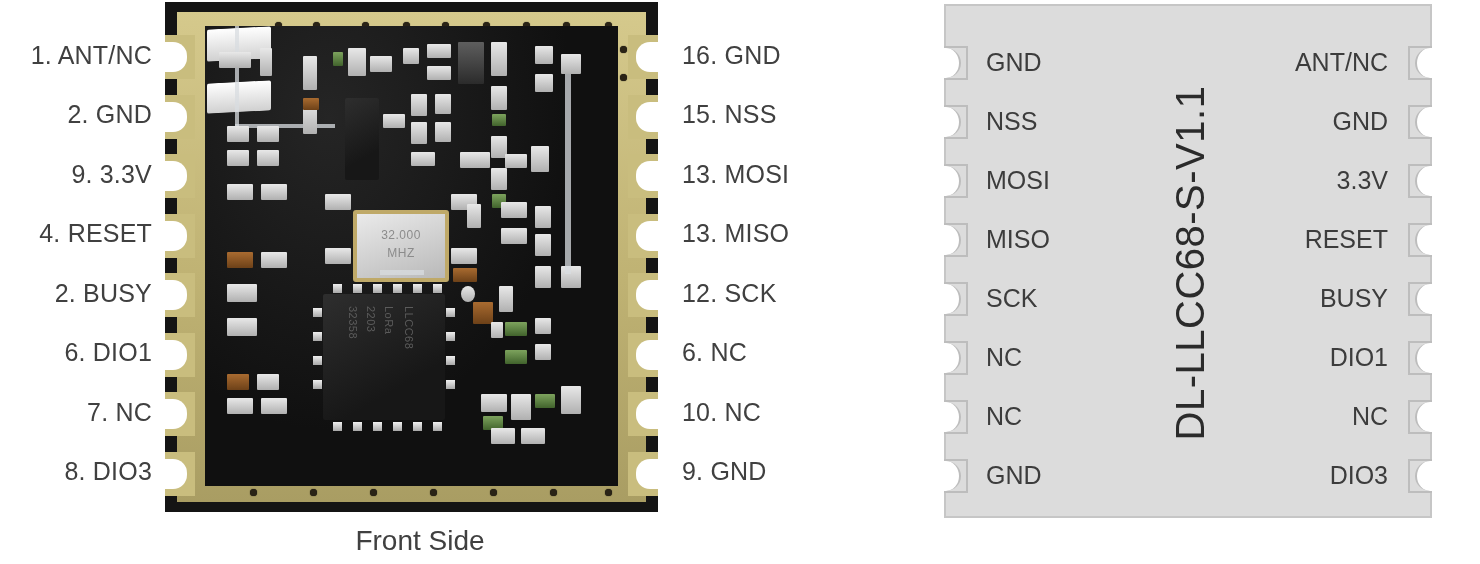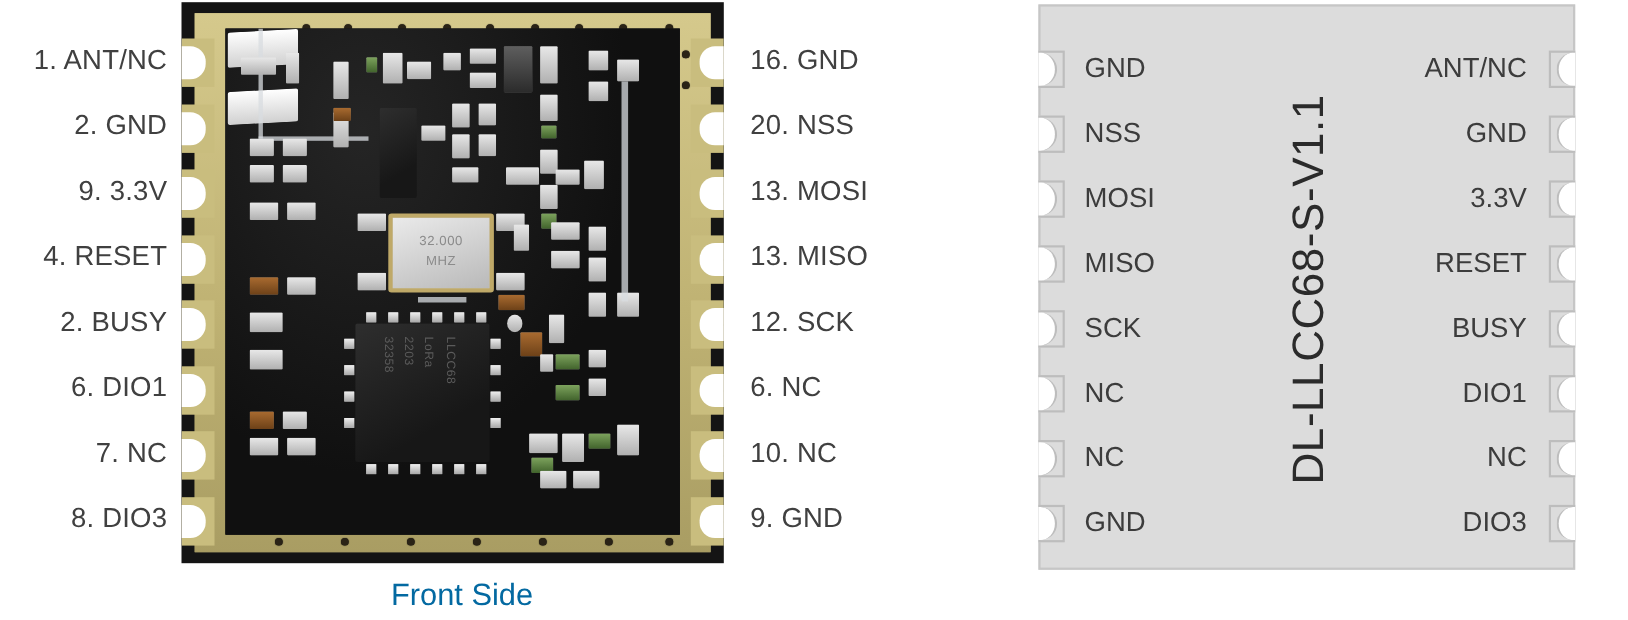--- a/index.html
+++ b/index.html
@@ -237,21 +237,21 @@
     white-space: nowrap;
     transform: translate(-50%, -50%) rotate(-90deg);
     letter-spacing: 0.5px;
   }
 
   
   .caption {
     position: absolute;
     top: 526px;
     font-size: 28px;
-    color: #0369a1;
+    color: #404040;
     text-align: center;
     white-space: nowrap;
     line-height: 1.1;
   }
   .caption.front { left: 260px; width: 320px; }
   .caption.back  { left: 1030px; width: 380px; }
 </style>
 </head>
 <body>
 
@@ -265,21 +265,21 @@
       <div class="pin-label" style="top:162px;">9. 3.3V</div>
       <div class="pin-label" style="top:221px;">4. RESET</div>
       <div class="pin-label" style="top:281px;">2. BUSY</div>
       <div class="pin-label" style="top:340px;">6. DIO1</div>
       <div class="pin-label" style="top:400px;">7. NC</div>
       <div class="pin-label" style="top:459px;">8. DIO3</div>
     </div>
 
     <div class="pin-col right">
       <div class="pin-label" style="top:43px;">16. GND</div>
-      <div class="pin-label" style="top:102px;">20. NSS</div>
+      <div class="pin-label" style="top:102px;">15. NSS</div>
       <div class="pin-label" style="top:162px;">13. MOSI</div>
       <div class="pin-label" style="top:221px;">13. MISO</div>
       <div class="pin-label" style="top:281px;">12. SCK</div>
       <div class="pin-label" style="top:340px;">6. NC</div>
       <div class="pin-label" style="top:400px;">10. NC</div>
       <div class="pin-label" style="top:459px;">9. GND</div>
     </div>
 
     <div class="pcb-photo">
 
@@ -342,21 +342,21 @@
         <div class="smd" style="left:286px; top:142px; width:16px; height:22px;"></div>
         <div class="smd green" style="left:287px; top:168px; width:14px; height:14px;"></div>
 
         <div class="smd" style="left:22px;  top:100px; width:22px; height:16px;"></div>
         <div class="smd" style="left:52px;  top:100px; width:22px; height:16px;"></div>
         <div class="smd" style="left:22px;  top:124px; width:22px; height:16px;"></div>
         <div class="smd" style="left:52px;  top:124px; width:22px; height:16px;"></div>
         <div class="smd" style="left:22px;  top:158px; width:26px; height:16px;"></div>
         <div class="smd" style="left:56px;  top:158px; width:26px; height:16px;"></div>
 
-        <div class="xtal" style="left:148px; top:168px; width:96px; height:72px;">
+        <div class="xtal" style="left:148px; top:184px; width:96px; height:72px;">
           <div class="xtal-text" style="top:14px;">32.000</div>
           <div class="xtal-text" style="top:32px;">MHZ</div>
         </div>
         <div class="smd" style="left:120px; top:168px; width:26px; height:16px;"></div>
         <div class="smd" style="left:120px; top:222px; width:26px; height:16px;"></div>
         <div class="smd" style="left:246px; top:168px; width:26px; height:16px;"></div>
         <div class="smd" style="left:246px; top:222px; width:26px; height:16px;"></div>
         <div class="smd" style="left:262px; top:178px; width:14px; height:24px;"></div>
         <div class="trace" style="left:175px; top:244px; width:44px; height:5px;"></div>
 

